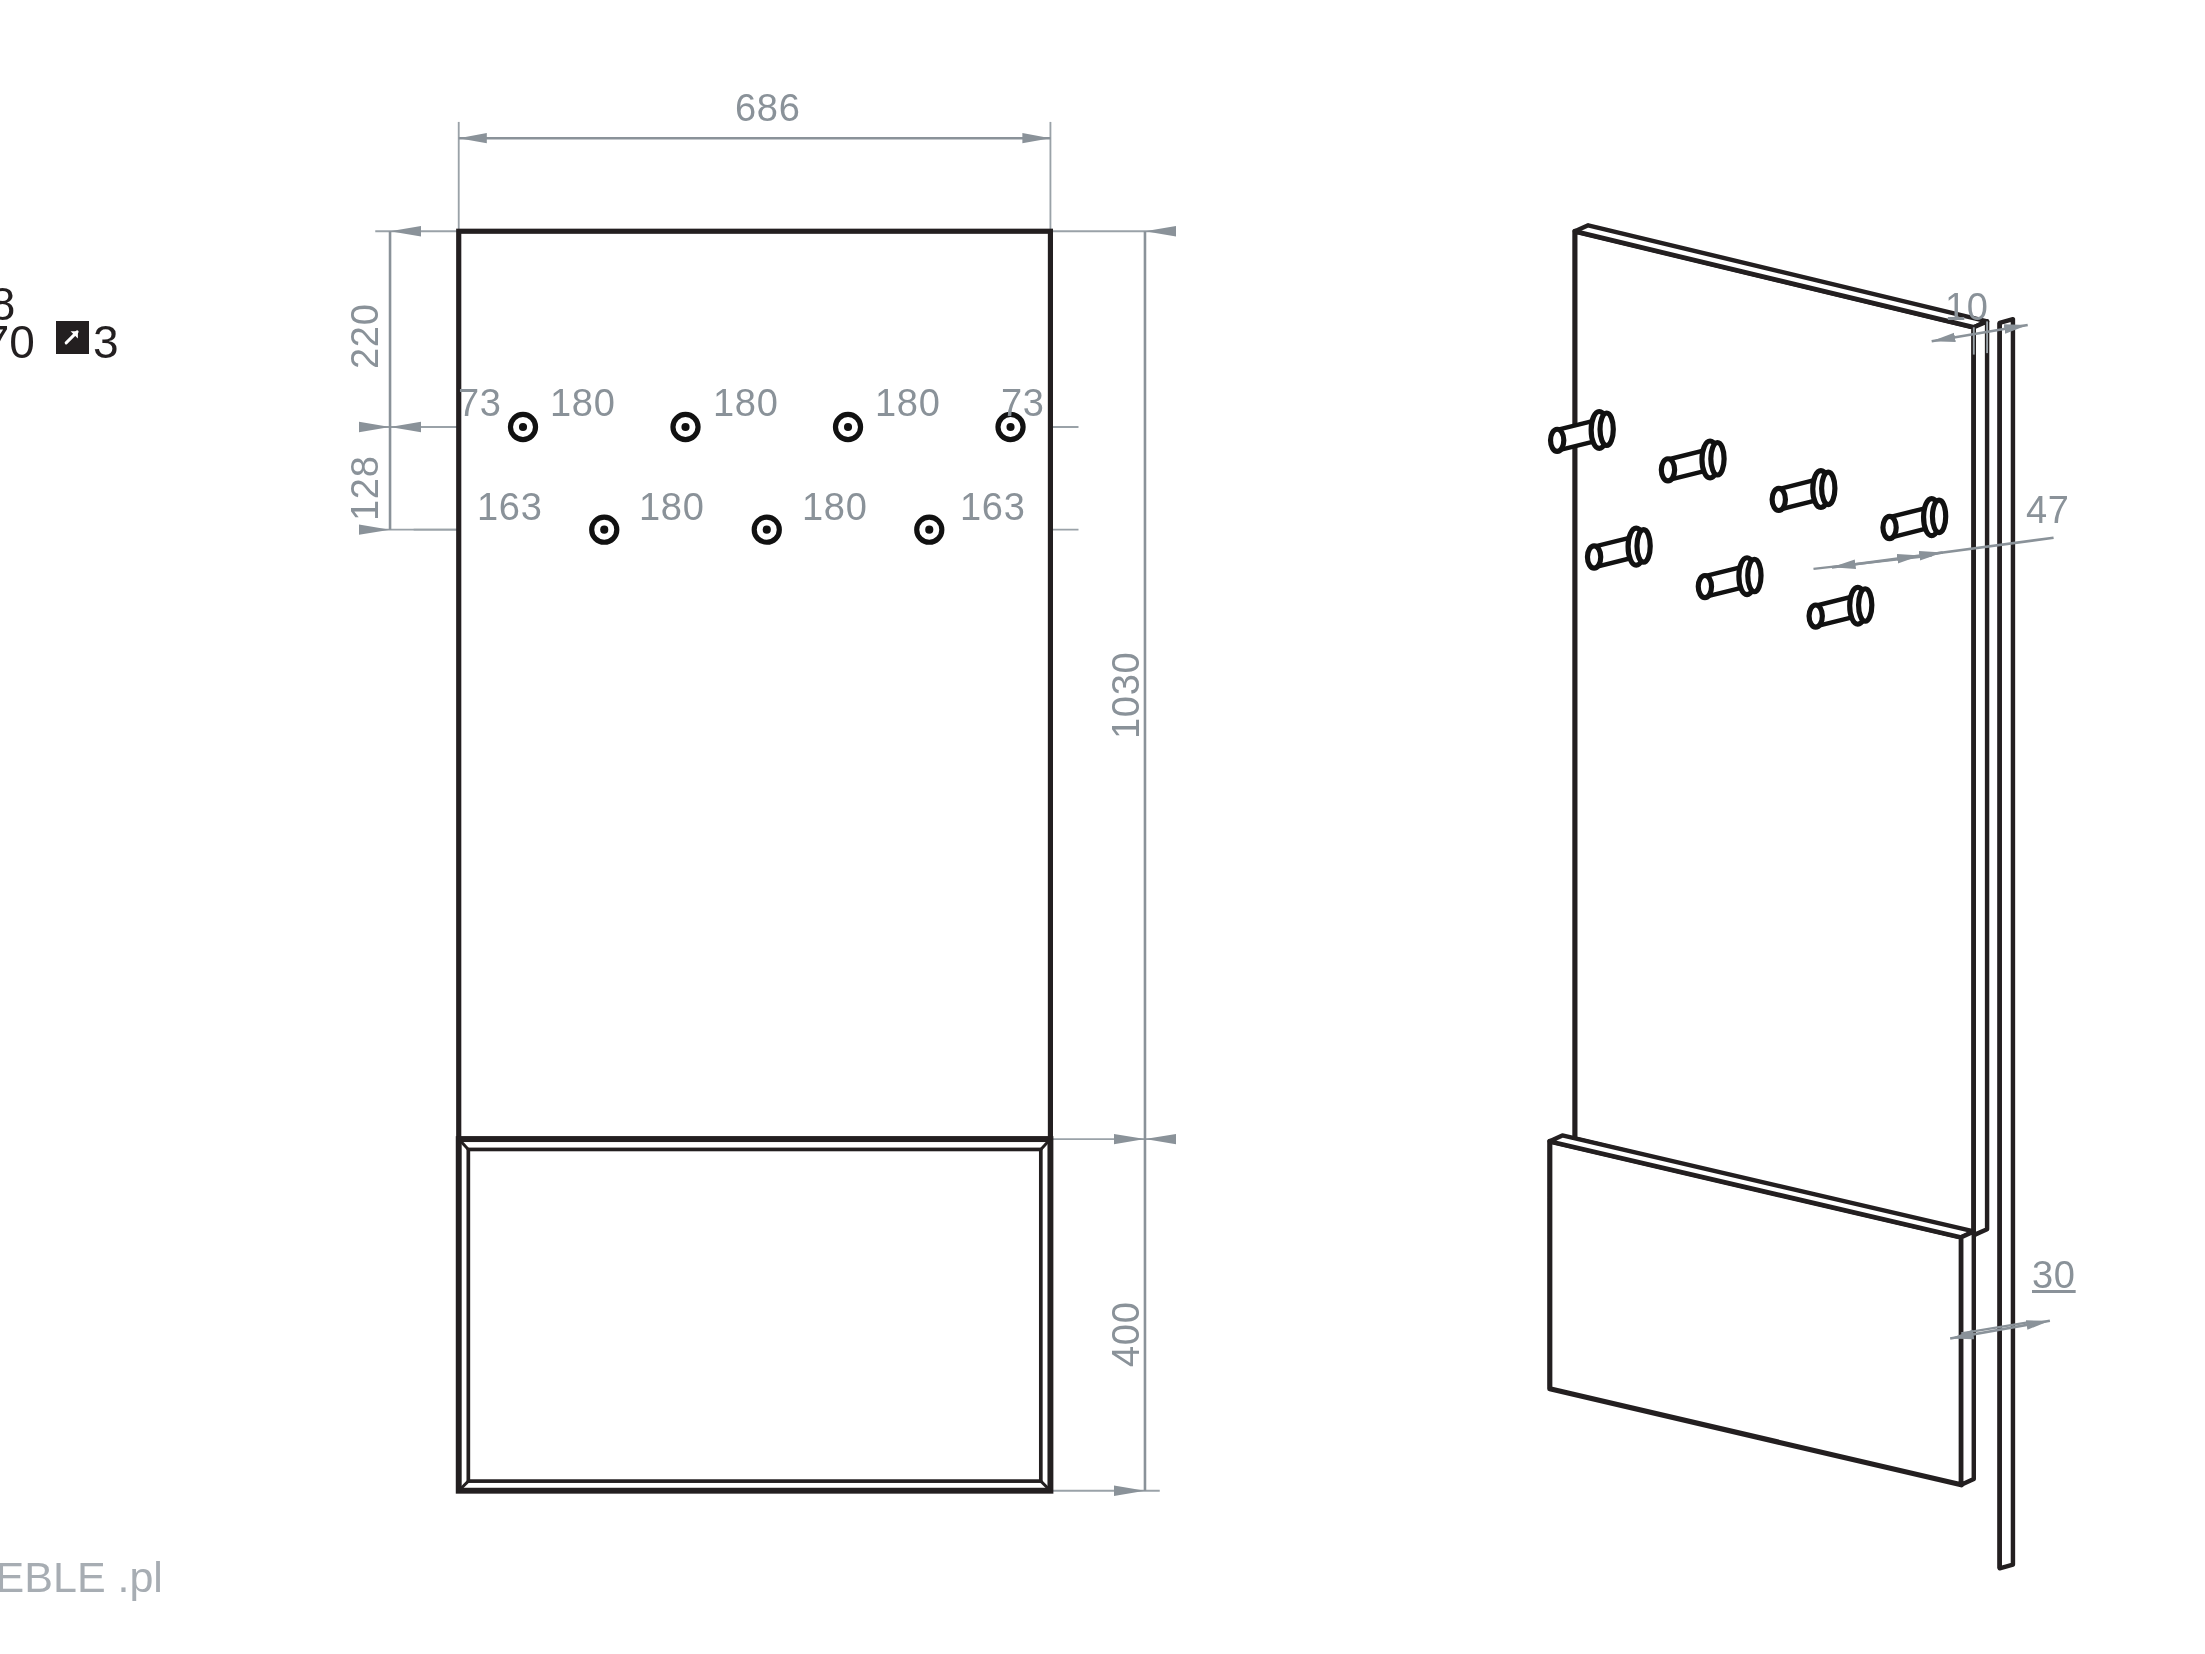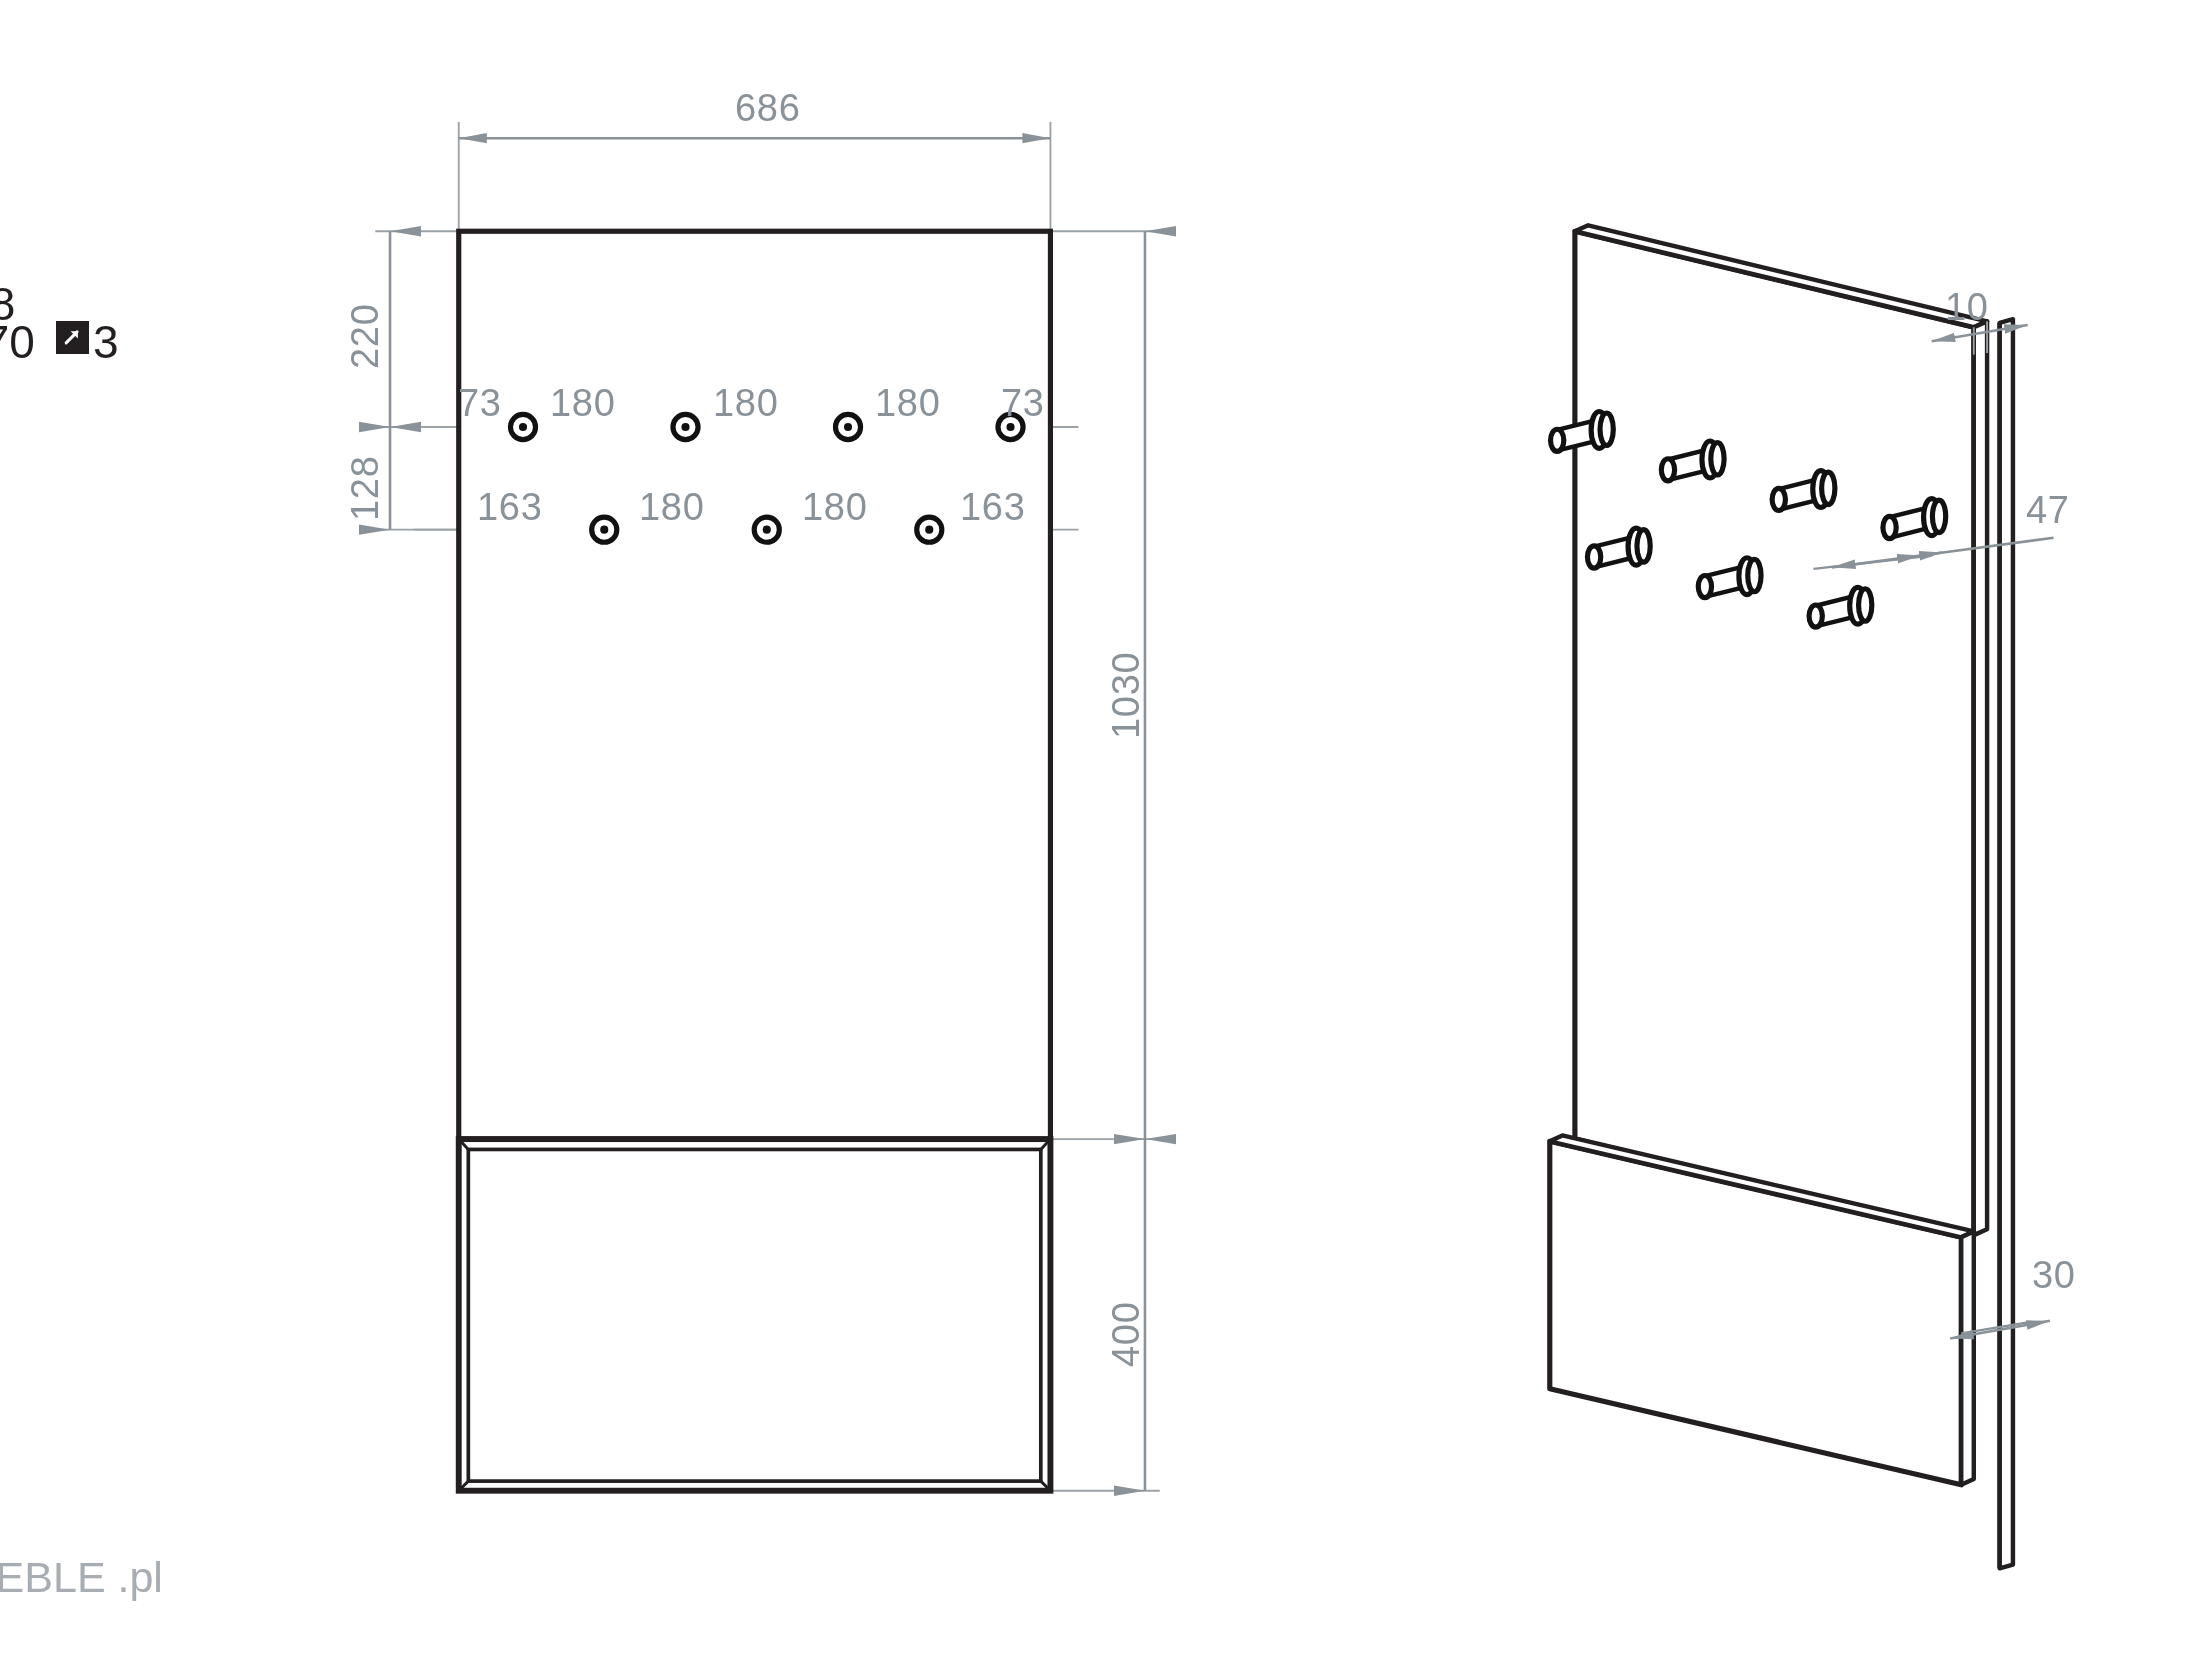--- a/index.html
+++ b/index.html
@@ -250,21 +250,21 @@
 
   <div class="dim-text" style="left:477px; top:488px;">163</div>
   <div class="dim-text" style="left:639px; top:488px;">180</div>
   <div class="dim-text" style="left:802px; top:488px;">180</div>
   <div class="dim-text" style="left:960px; top:488px;">163</div>
 
   <div class="dim-text" style="left:1945px; top:288px;">10</div>
 
   <div class="dim-text" style="left:2026px; top:491px;">47</div>
 
-  <div class="dim-text" style="left:2032px; top:1256px;">30</div>
+  <div class="dim-text" style="left:2032px; top:1256px;text-decoration:underline;">30</div>
 
   <div class="corner-text" style="left:-10.3px; top:281px;">8</div>
   <div class="corner-text" style="left:-16.3px; top:319px;">70</div>
 
   <div class="arrow-badge" style="left:56px; top:321px;">
     <svg width="22" height="22" viewBox="0 0 30 30" aria-hidden="true">
       <path d="M7,23 L22,8" stroke="#ffffff" stroke-width="4" stroke-linecap="round" fill="none"></path>
       <path d="M23,7 L23,17 L13,7 Z" fill="#ffffff"></path>
     </svg>
   </div>

